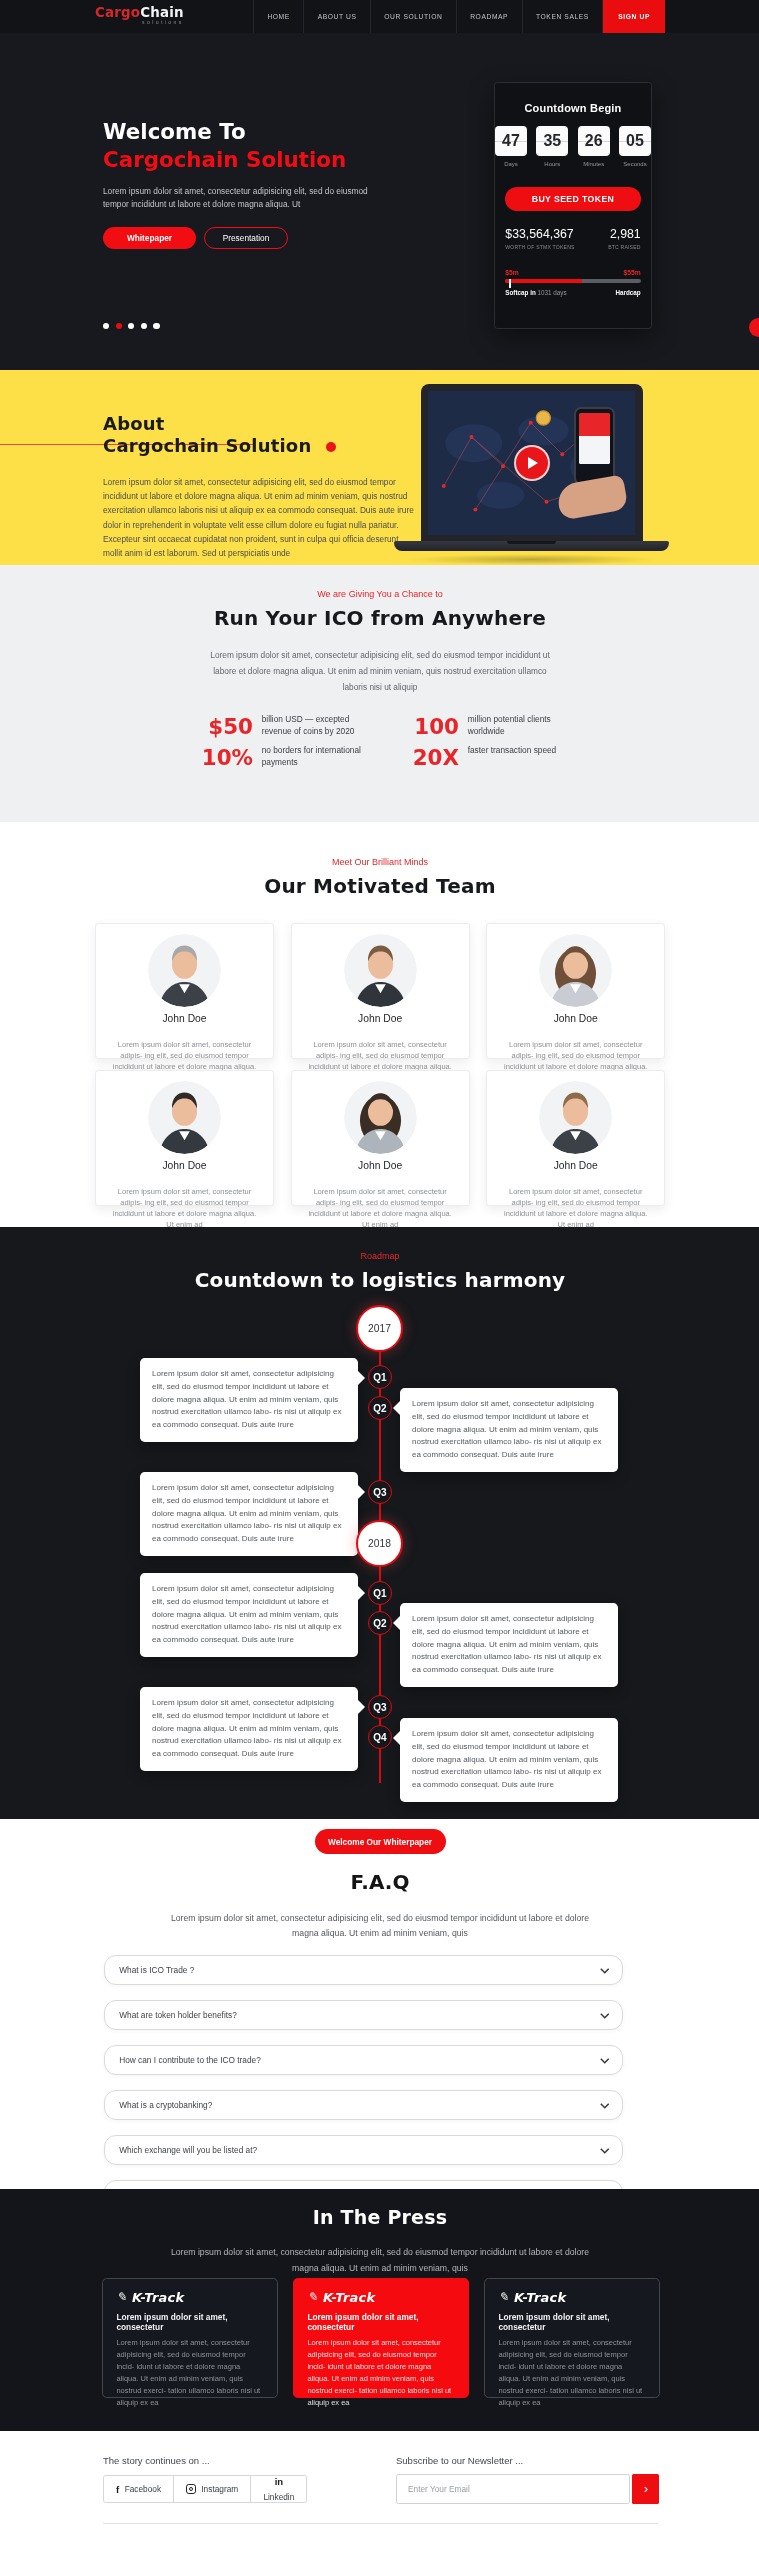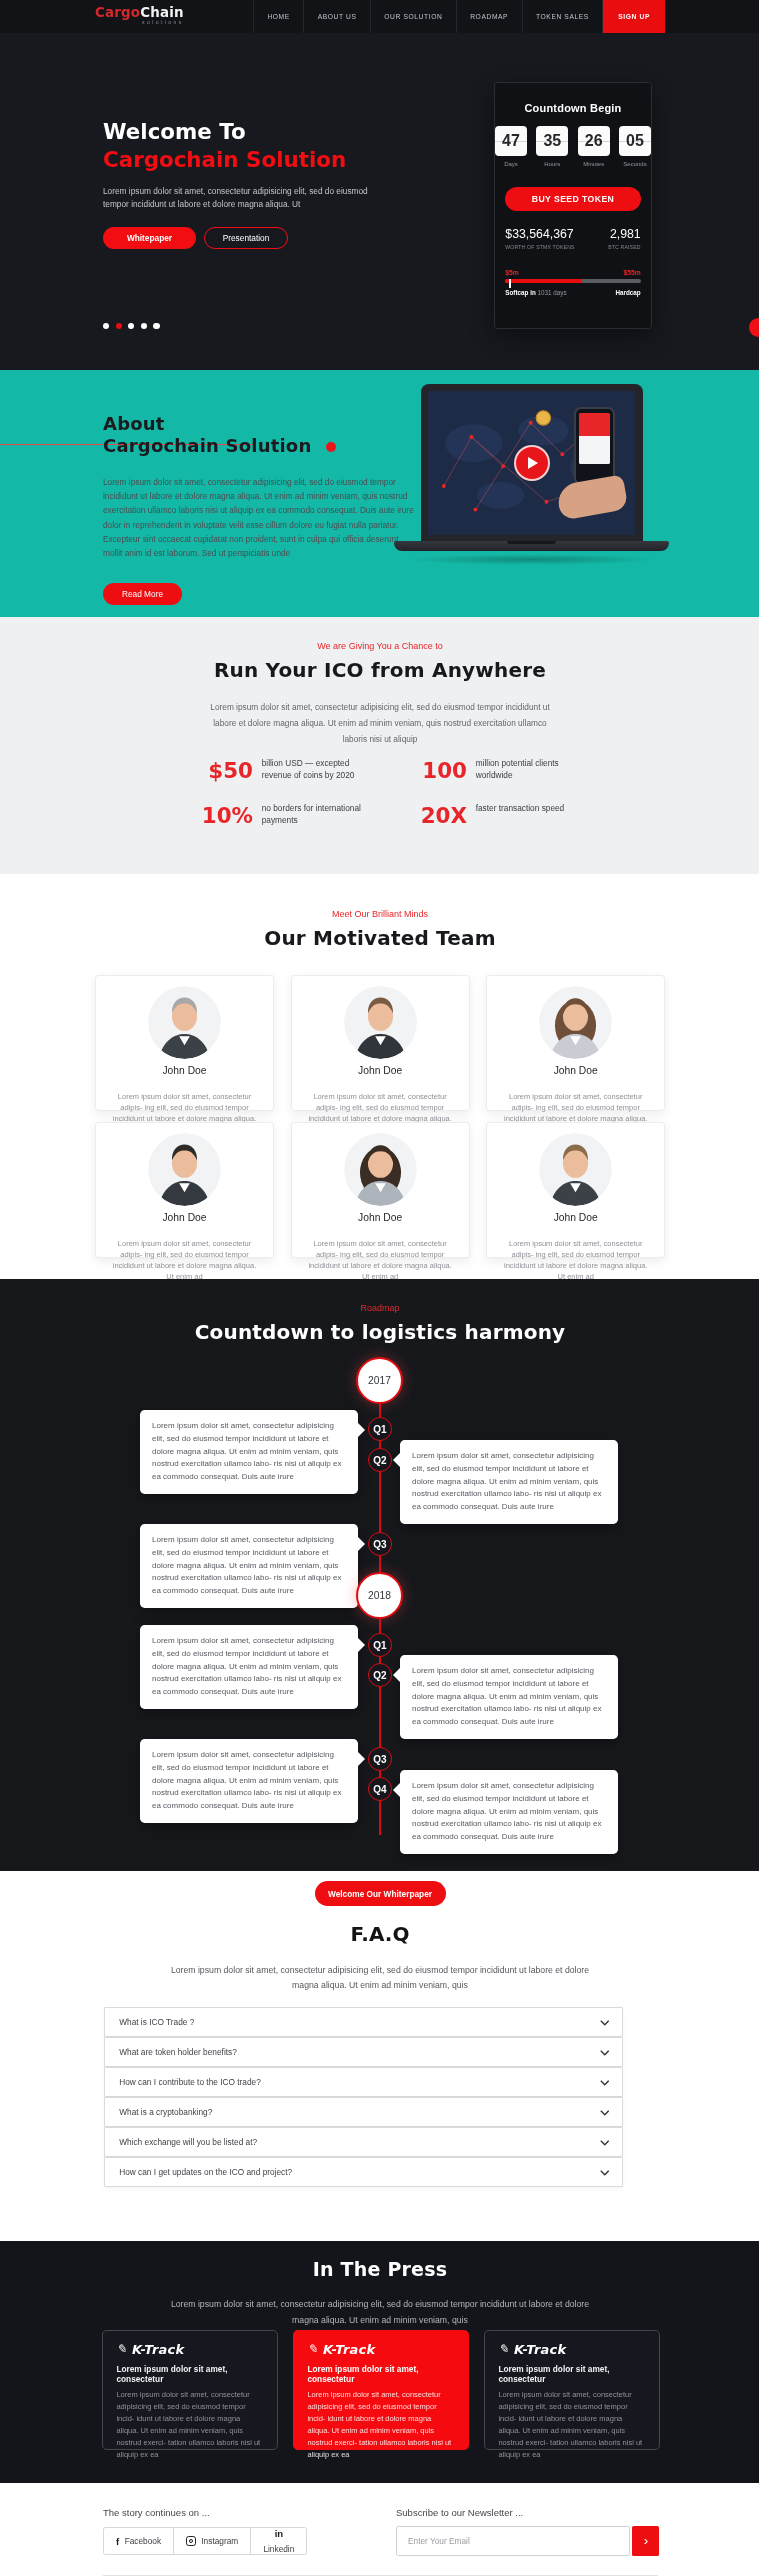--- a/index.html
+++ b/index.html
@@ -51,21 +51,21 @@
   .cd-stat-label { margin-top: 2.4px; font-size: 5.1px; letter-spacing: 0.2px; color: #85888d; }
   .cd-progress { margin-top: 19px; padding: 0 10.3px; }
   .cd-range { display: flex; justify-content: space-between; font-size: 6.7px; font-weight: 700; color: #e8262a; }
   .cd-bar { margin-top: 3.2px; height: 4px; border-radius: 2.4px; background: #5a5d62; position: relative; }
   .cd-bar-fill { height: 4px; border-radius: 2.4px 0 0 2.4px; background: #e90d10; }
   .cd-tick { position: absolute; left: 4px; top: 0; width: 1.6px; height: 9.5px; background: #fff; }
   .cd-caps { margin-top: 6.3px; display: flex; justify-content: space-between; font-size: 6.3px; color: #fff; font-weight: 700; }
   .cd-caps .muted { font-weight: 400; color: #94979c; }
 
   
-  .about { height: 247px; background: #14b8a6; position: relative; }
+  .about { height: 195px; background: #fde047; position: relative; }
   .about-redline { position: absolute; left: 0; top: 74px; width: 255px; height: 0.8px; background: #e8474b; }
   .about-left { position: absolute; left: 103px; top: 28.5px; width: 316px; }
   .about-title { font-family: "DejaVu Sans", sans-serif; font-size: 18px; font-weight: 700; line-height: 22px; color: #191b1e; letter-spacing: 0.2px; }
   .red-dot { display: inline-block; width: 10.3px; height: 10.3px; border-radius: 50%; background: #e8151a; margin-left: 14.2px; }
   .about-desc { margin-top: 17.4px; width: 313px; font-size: 8.3px; line-height: 1.72; color: #4a4d52; }
   .btn-readmore { margin-top: 14.2px; width: 79px; height: 22px; background: #ee0d11; border-radius: 12px; color: #fff; font-size: 8.3px; }
 
   
   .laptop { position: absolute; left: 394px; top: 14.2px; width: 275px; }
   .laptop-screen { width: 222px; margin: 0 auto; background: #23252b; border-radius: 8px 8px 0 0; padding: 7.1px 7.1px 5.5px; }
@@ -78,21 +78,21 @@
   .laptop-base { width: 275px; height: 10.3px; background: linear-gradient(#35383e, #212329); border-radius: 2.4px 2.4px 9.5px 9.5px; position: relative; }
   .laptop-base::after { content: ""; position: absolute; left: 50%; top: 0; width: 49px; height: 3.2px; margin-left: -24.5px; background: #15171a; border-radius: 0 0 4px 4px; }
   .laptop-shadow { margin: 3.2px auto 0; width: 253px; height: 11px; background: radial-gradient(ellipse, rgba(0,0,0,.25), transparent 70%); }
 
   
   .ico { height: 257px; background: #eef0f2; text-align: center; position: relative; }
   .eyebrow { font-size: 9px; color: #e8262a; }
   .ico .eyebrow { padding-top: 24px; }
   .section-title { font-family: "DejaVu Sans", sans-serif; font-size: 20px; font-weight: 700; color: #17191c; margin-top: 7.1px; letter-spacing: 0.2px; }
   .ico-desc { margin: 12.7px auto 0; width: 356px; font-size: 8.3px; line-height: 1.95; color: #63666b; }
-  .ico-stats { position: absolute; left: 190px; top: 141px; width: 411px; display: grid; grid-template-columns: 198px 198px; column-gap: 16px; row-gap: 22px; }
+  .ico-stats { position: absolute; left: 190px; top: 149px; width: 411px; display: grid; grid-template-columns: 198px 198px; column-gap: 16px; row-gap: 22px; gap: 8px; }
   .ico-stat { display: flex; align-items: flex-start; text-align: left; }
   .ico-stat-value { width: 63px; text-align: right; font-family: "DejaVu Sans", sans-serif; font-size: 21.4px; font-weight: 700; color: #e8262a; line-height: 1; margin-top: 1.6px; }
   .ico-stat-text { margin-left: 8.7px; width: 119px; font-size: 8.3px; line-height: 1.4; color: #3b3e43; }
 
   
   .team { height: 405px; background: #fff; text-align: center; }
   .team .eyebrow { padding-top: 35px; }
   .team-grid { margin: 25px auto 0; width: 570px; display: grid; grid-template-columns: repeat(3, 179px); gap: 11px 16.6px; }
   .team-card { height: 136px; background: #fff; border: 0.8px solid #ececee; border-radius: 3.2px; box-shadow: 0 3.2px 11px rgba(0,0,0,.07); }
   .team-avatar { margin: 10.3px auto 0; width: 73px; height: 73px; border-radius: 50%; overflow: hidden; }
@@ -112,21 +112,21 @@
   .q-box.right { left: 400px; }
   .q-box.left::after { content: ""; position: absolute; right: -7.1px; top: 12.7px; border-left: 7.1px solid #fff; border-top: 7.1px solid transparent; border-bottom: 7.1px solid transparent; }
   .q-box.right::before { content: ""; position: absolute; left: -7.1px; top: 12.7px; border-right: 7.1px solid #fff; border-top: 7.1px solid transparent; border-bottom: 7.1px solid transparent; }
 
   
   .faq { height: 354px; background: #fff; text-align: center; position: relative; }
   .btn-download { margin-top: 10.3px; width: 131px; height: 25px; background: #ee0d11; border-radius: 12.7px; color: #fff; font-size: 8.3px; font-weight: 700; }
   .faq-title { font-family: "DejaVu Sans", sans-serif; font-size: 20px; font-weight: 700; color: #141414; margin-top: 16px; }
   .faq-desc { margin: 10.3px auto 0; width: 427px; font-size: 8.7px; line-height: 1.75; color: #55585d; }
   .faq-list { position: absolute; left: 104px; top: 136px; width: 519px; }
-  .faq-item { height: 30px; margin-bottom: 0; background: #fff; border: 0.8px solid #d8dadd; border-radius: 1px; box-shadow: 0 1.6px 4px rgba(0,0,0,.04); display: flex; align-items: center; justify-content: space-between; padding: 0 12.7px 0 14.2px; cursor: pointer; }
+  .faq-item { height: 30px; margin-bottom: 15px; background: #fff; border: 0.8px solid #d8dadd; border-radius: 12px; box-shadow: 0 1.6px 4px rgba(0,0,0,.04); display: flex; align-items: center; justify-content: space-between; padding: 0 12.7px 0 14.2px; cursor: pointer; }
   .faq-q { font-size: 8.3px; color: #3f4247; }
 
   
   .press { height: 242px; background: #13151a; text-align: center; position: relative; }
   .press-title { font-family: "DejaVu Sans", sans-serif; font-size: 19px; font-weight: 700; color: #fff; padding-top: 17.4px; letter-spacing: 0.2px; }
   .press-desc { margin: 11px auto 0; width: 427px; font-size: 8.7px; line-height: 1.9; color: #b3b6bb; }
   .press-cards { position: absolute; left: 102px; top: 89px; width: 559px; display: flex; gap: 15px; text-align: left; }
   .press-card { width: 176px; height: 120px; background: #16181f; border: 0.8px solid #43464d; border-radius: 4.7px; padding: 11px 13.4px; }
   .press-card.highlighted { background: #f50b0f; border-color: #f50b0f; }
   .press-logo { display: flex; align-items: center; gap: 5.5px; color: #fff; }

